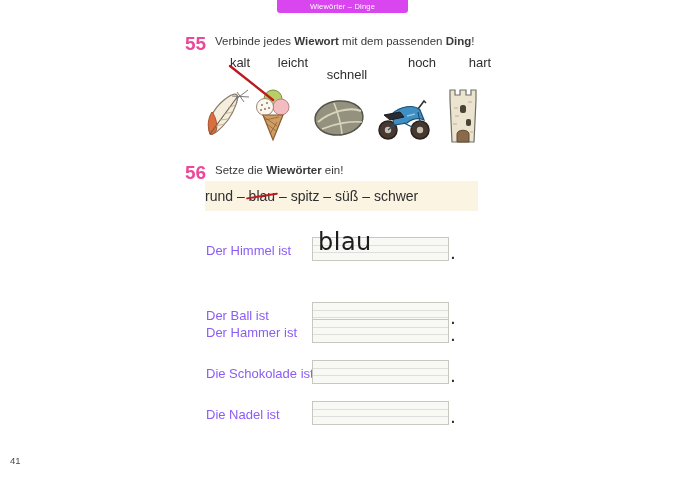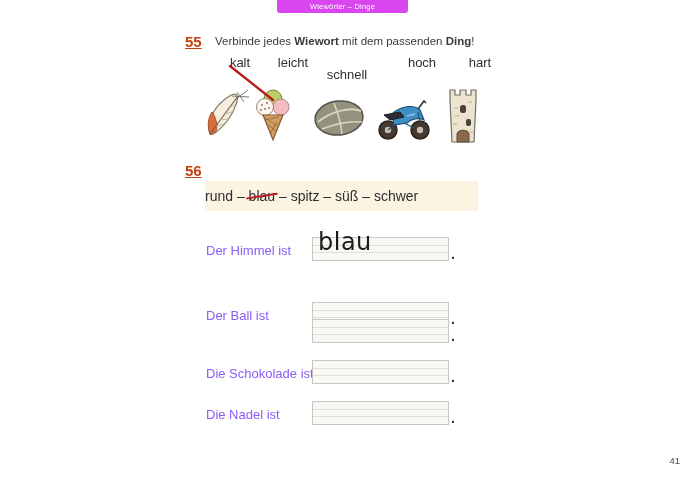--- a/index.html
+++ b/index.html
@@ -11,21 +11,21 @@
   }
   
   .tab {
     position:absolute; left:277px; top:0; width:131px; height:13px;
     background:#d946ef; border-radius:0 0 3px 3px;
     color:#ffffff; font-size:7.5px; line-height:13px; text-align:center;
     letter-spacing:0.2px;
   }
   
   .exnum {
-    position:absolute; color:#c2410c; font-size:15px; font-weight:bold;text-decoration:underline;
+    position:absolute; color:#ec4899; font-size:19px; font-weight:bold;
   }
   .instruction {
     position:absolute; font-size:11.5px; color:#3a3a3a;margin-left:8px;
   }
   .instruction b { font-weight:bold; }
   
   .word {
     position:absolute; top:55px; transform:translateX(-50%);
     font-size:13px; color:#2f2f2f;padding-left:24px;
   }
@@ -58,22 +58,22 @@
   .wbox::after  { top:65%; }
   .wbox .handwriting {
     position:absolute; left:5px; bottom:6px; line-height:1;
     font-family:"DejaVu Sans", sans-serif; font-size:24px; color:#1c1c1c;
     letter-spacing:0.5px; z-index:2;
   }
   .fillrow .dot {
     position:absolute; left:245px; top:9px; font-size:14px; font-weight:bold; color:#2f2f2f;
   }
   .pagenum {
-    position:absolute; left:0; right:0; top:455px; text-align:right;
-    font-size:9.5px; color:#4a4a4a;
+    position:absolute; left:0; right:0; top:455px; text-align:left;
+    font-size:9.5px; color:#4a4a4a;padding-left:10px;
   }
 </style>
 </head>
 <body>
 
 <div class="page">
 
   <div class="tab">Wiewörter – Dinge</div>
 
   <div class="exnum" style="left:185px; top:33px;">55</div>
@@ -141,40 +141,42 @@
       <path d="M14,56 L14,48 C14,43 26,43 26,48 L26,56 Z" fill="#8a6a4a" stroke="#5f4a33" stroke-width="1"></path>
       <path d="M11,22 L15,22 M25,16 L29,16 M10,38 L14,38 M27,46 L30,46 M12,30 L16,30" stroke="#b9b098" stroke-width="1"></path>
     </svg>
   </div>
 
   <svg class="redline-svg" width="70" height="50" viewBox="0 0 70 50">
     <line x1="10" y1="6" x2="53" y2="40" stroke="#bb1a20" stroke-width="2.4" stroke-linecap="round"></line>
   </svg>
 
   <div class="exnum" style="left:185px; top:162px;">56</div>
+  <div class="instruction" style="left:207px; top:164px;"><span>Setze die </span><b>Wiewörter</b><span> ein!</span></div>
 
   <div class="bank"><span>rund – </span><span class="struck">blau</span><span> – spitz – süß – schwer</span></div>
 
   <div class="fillrow" style="top:237px;">
     <span class="lbl">Der Himmel ist</span>
     <div class="wbox">
       <span class="handwriting">blau</span>
     </div>
     <span class="dot">.</span>
   </div>
 
   <div class="fillrow" style="top:278px;margin-top:24px;">
     <span class="lbl">Der Ball ist</span>
     <div class="wbox">
       <span class="handwriting"></span>
     </div>
     <span class="dot">.</span>
   </div>
 
   <div class="fillrow" style="top:319px;">
+    <span class="lbl">Der Hammer ist</span>
     <div class="wbox">
       <span class="handwriting"></span>
     </div>
     <span class="dot">.</span>
   </div>
 
   <div class="fillrow" style="top:360px;">
     <span class="lbl">Die Schokolade ist</span>
     <div class="wbox">
       <span class="handwriting"></span>

